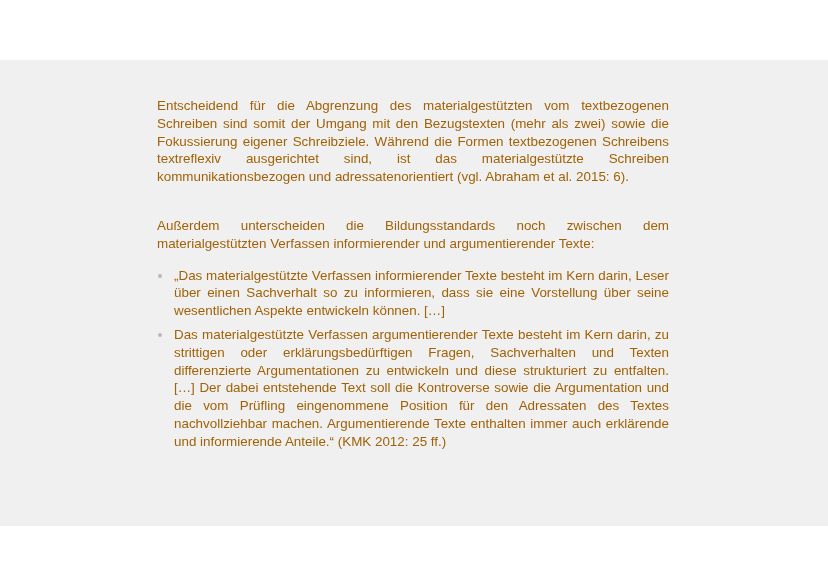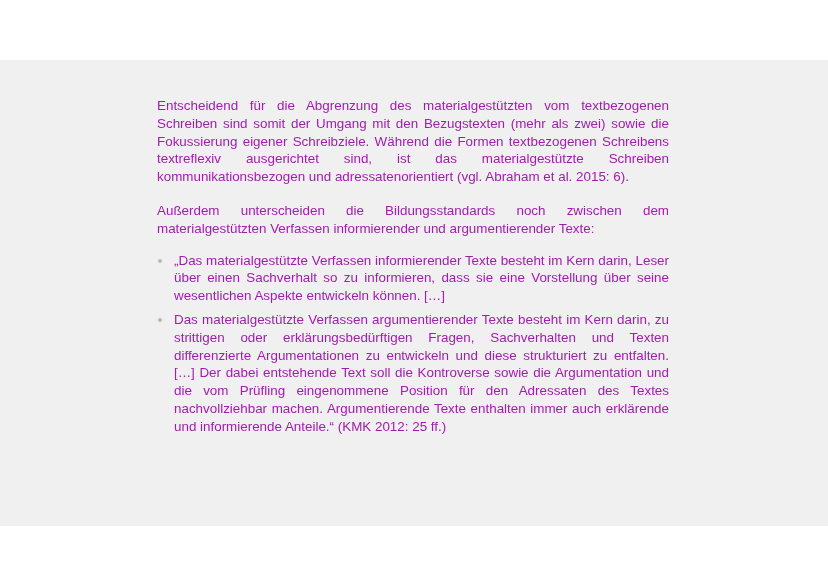--- a/index.html
+++ b/index.html
@@ -19,29 +19,29 @@
       background: #f0f0f0;
     }
     .content {
       position: absolute;
       left: 157px;
       top: 37px;
       width: 512px;
       font-family: "Liberation Sans", sans-serif;
       font-size: 13.4px;
       line-height: 17.8px;
-      color: #a21caf;
+      color: #a16207;
     }
     .para {
       margin: 0;
       text-align: justify;
       text-align-last: left;
     }
     .para + .para {
-      margin-top: 16px;
+      margin-top: 31px;
     }
     .bullets {
       list-style: none;
       margin: 14px 0 0 0;
       padding: 0;
     }
     .bullet {
       position: relative;
       padding-left: 17px;
       text-align: justify;

